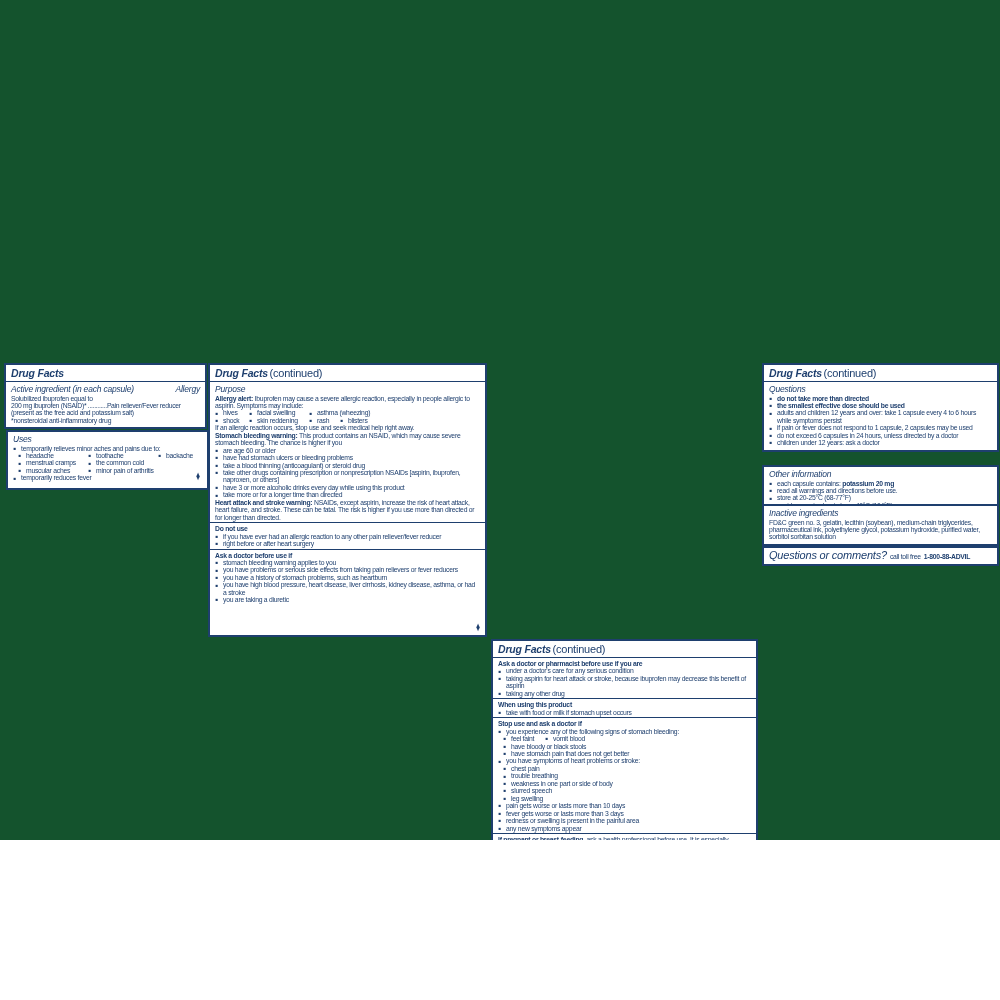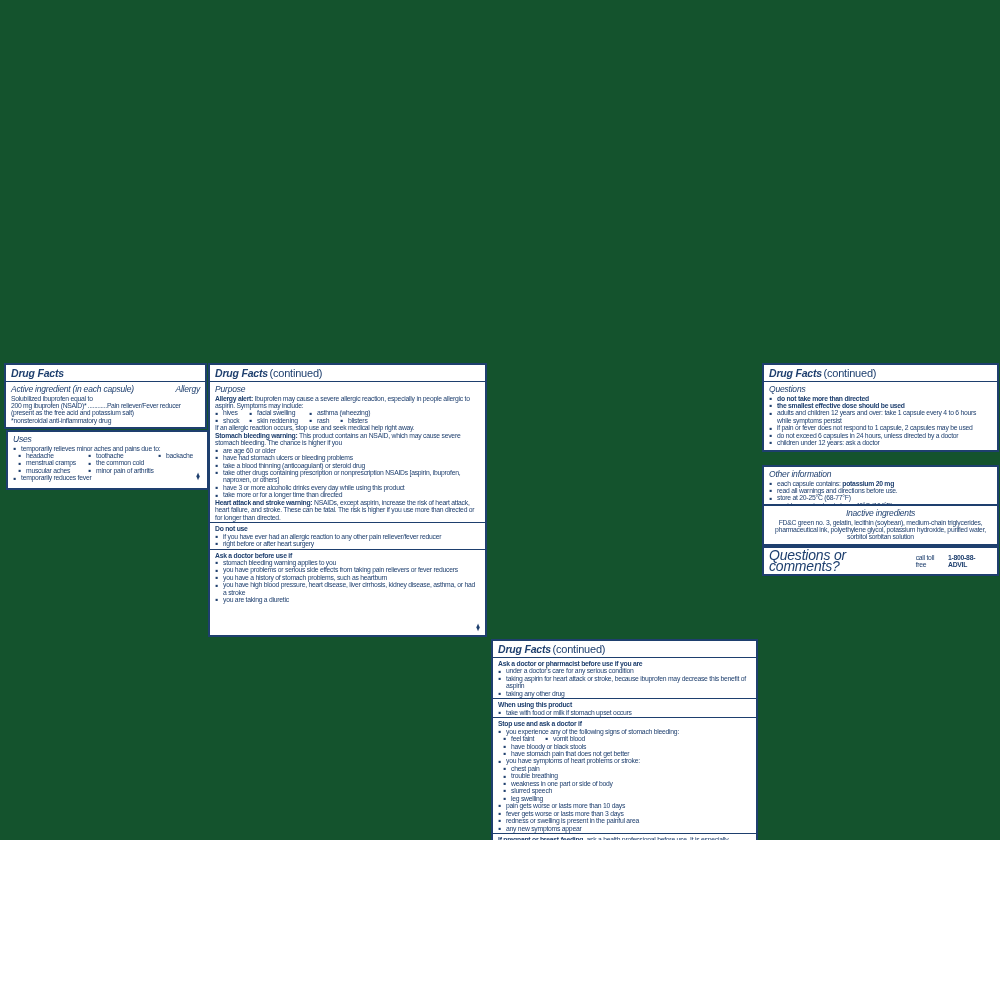--- a/index.html
+++ b/index.html
@@ -23,21 +23,21 @@
   .nowrap{white-space:nowrap;letter-spacing:-0.3px;}
   .hdrflex{display:flex;justify-content:space-between;}
   .arrow{position:absolute;display:inline-block;font-size:8px;line-height:8px;
          transform:scaleY(1.55);transform-origin:center;letter-spacing:0;}
   #p1a{left:4px;top:363px;width:203px;}
   #p1b{left:6px;top:430px;width:203px;min-height:60px;}
   #p2 {left:208px;top:363px;width:279px;min-height:274px;}
   #p3 {left:491px;top:365px;width:267px;min-height:270px;}
   #p4a{left:762px;top:363px;width:237px;}
   #p4b{left:762px;top:455px;width:237px;margin-top:10px;}
-  #p4c{left:762px;top:504px;width:237px;text-align:center;}
+  #p4c{left:762px;top:504px;width:237px;}
   #p4d{left:762px;top:546px;width:237px;}
   .qrow{display:flex;align-items:baseline;gap:3px;}
 </style>
 </head>
 <body>
 
 <div class="canvas">
 
   <div id="p1a" class="box">
     <div class="t">Drug Facts</div>
@@ -187,19 +187,19 @@
     <div class="b">avoid excessive heat above 40°C (104°F)</div>
   </div>
 
   <div id="p4c" class="box">
     <div class="sh">Inactive ingredients</div>
     <div class="para">FD&amp;C green no. 3, gelatin, lecithin (soybean), medium-chain triglycerides, pharmaceutical ink, polyethylene glycol, potassium hydroxide, purified water, sorbitol sorbitan solution</div>
   </div>
 
   <div id="p4d" class="box">
     <div class="qrow">
-      <span class="sh" style="font-size:14px">Questions or comments?</span>
+      <span class="sh" style="font-size:11px">Questions or comments?</span>
       <span>call toll free</span>
       <span class="bh">1-800-88-ADVIL</span>
     </div>
   </div>
 
 </div>
 
 </body></html>

